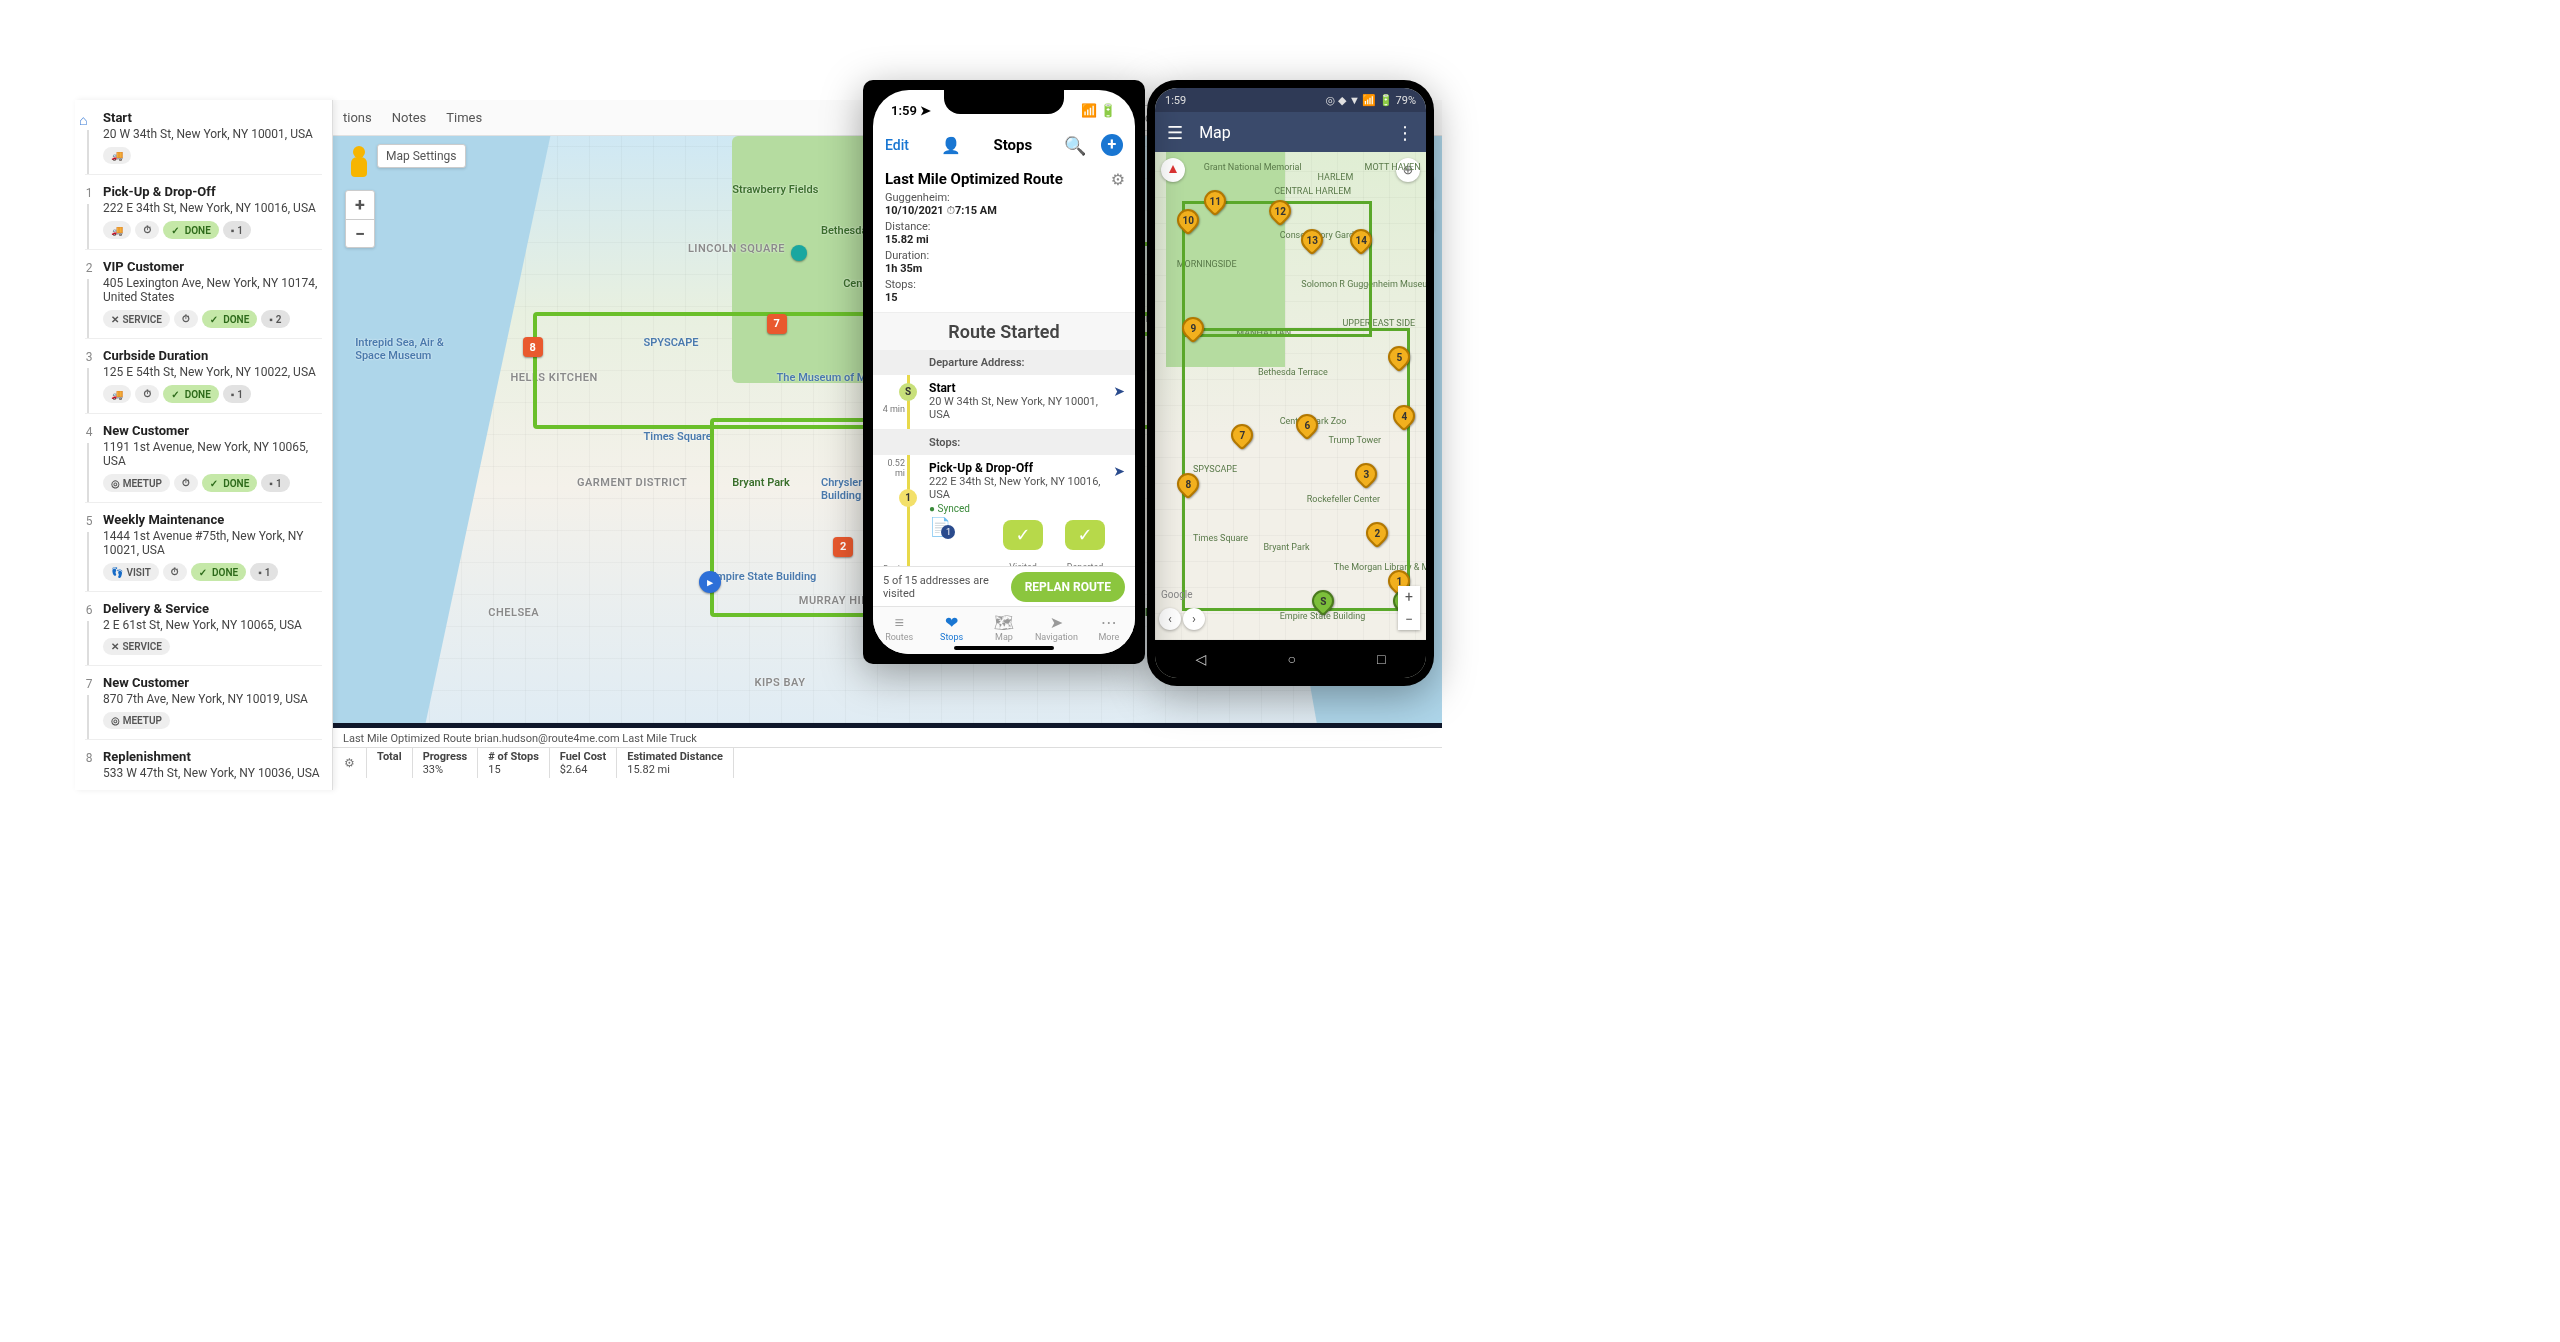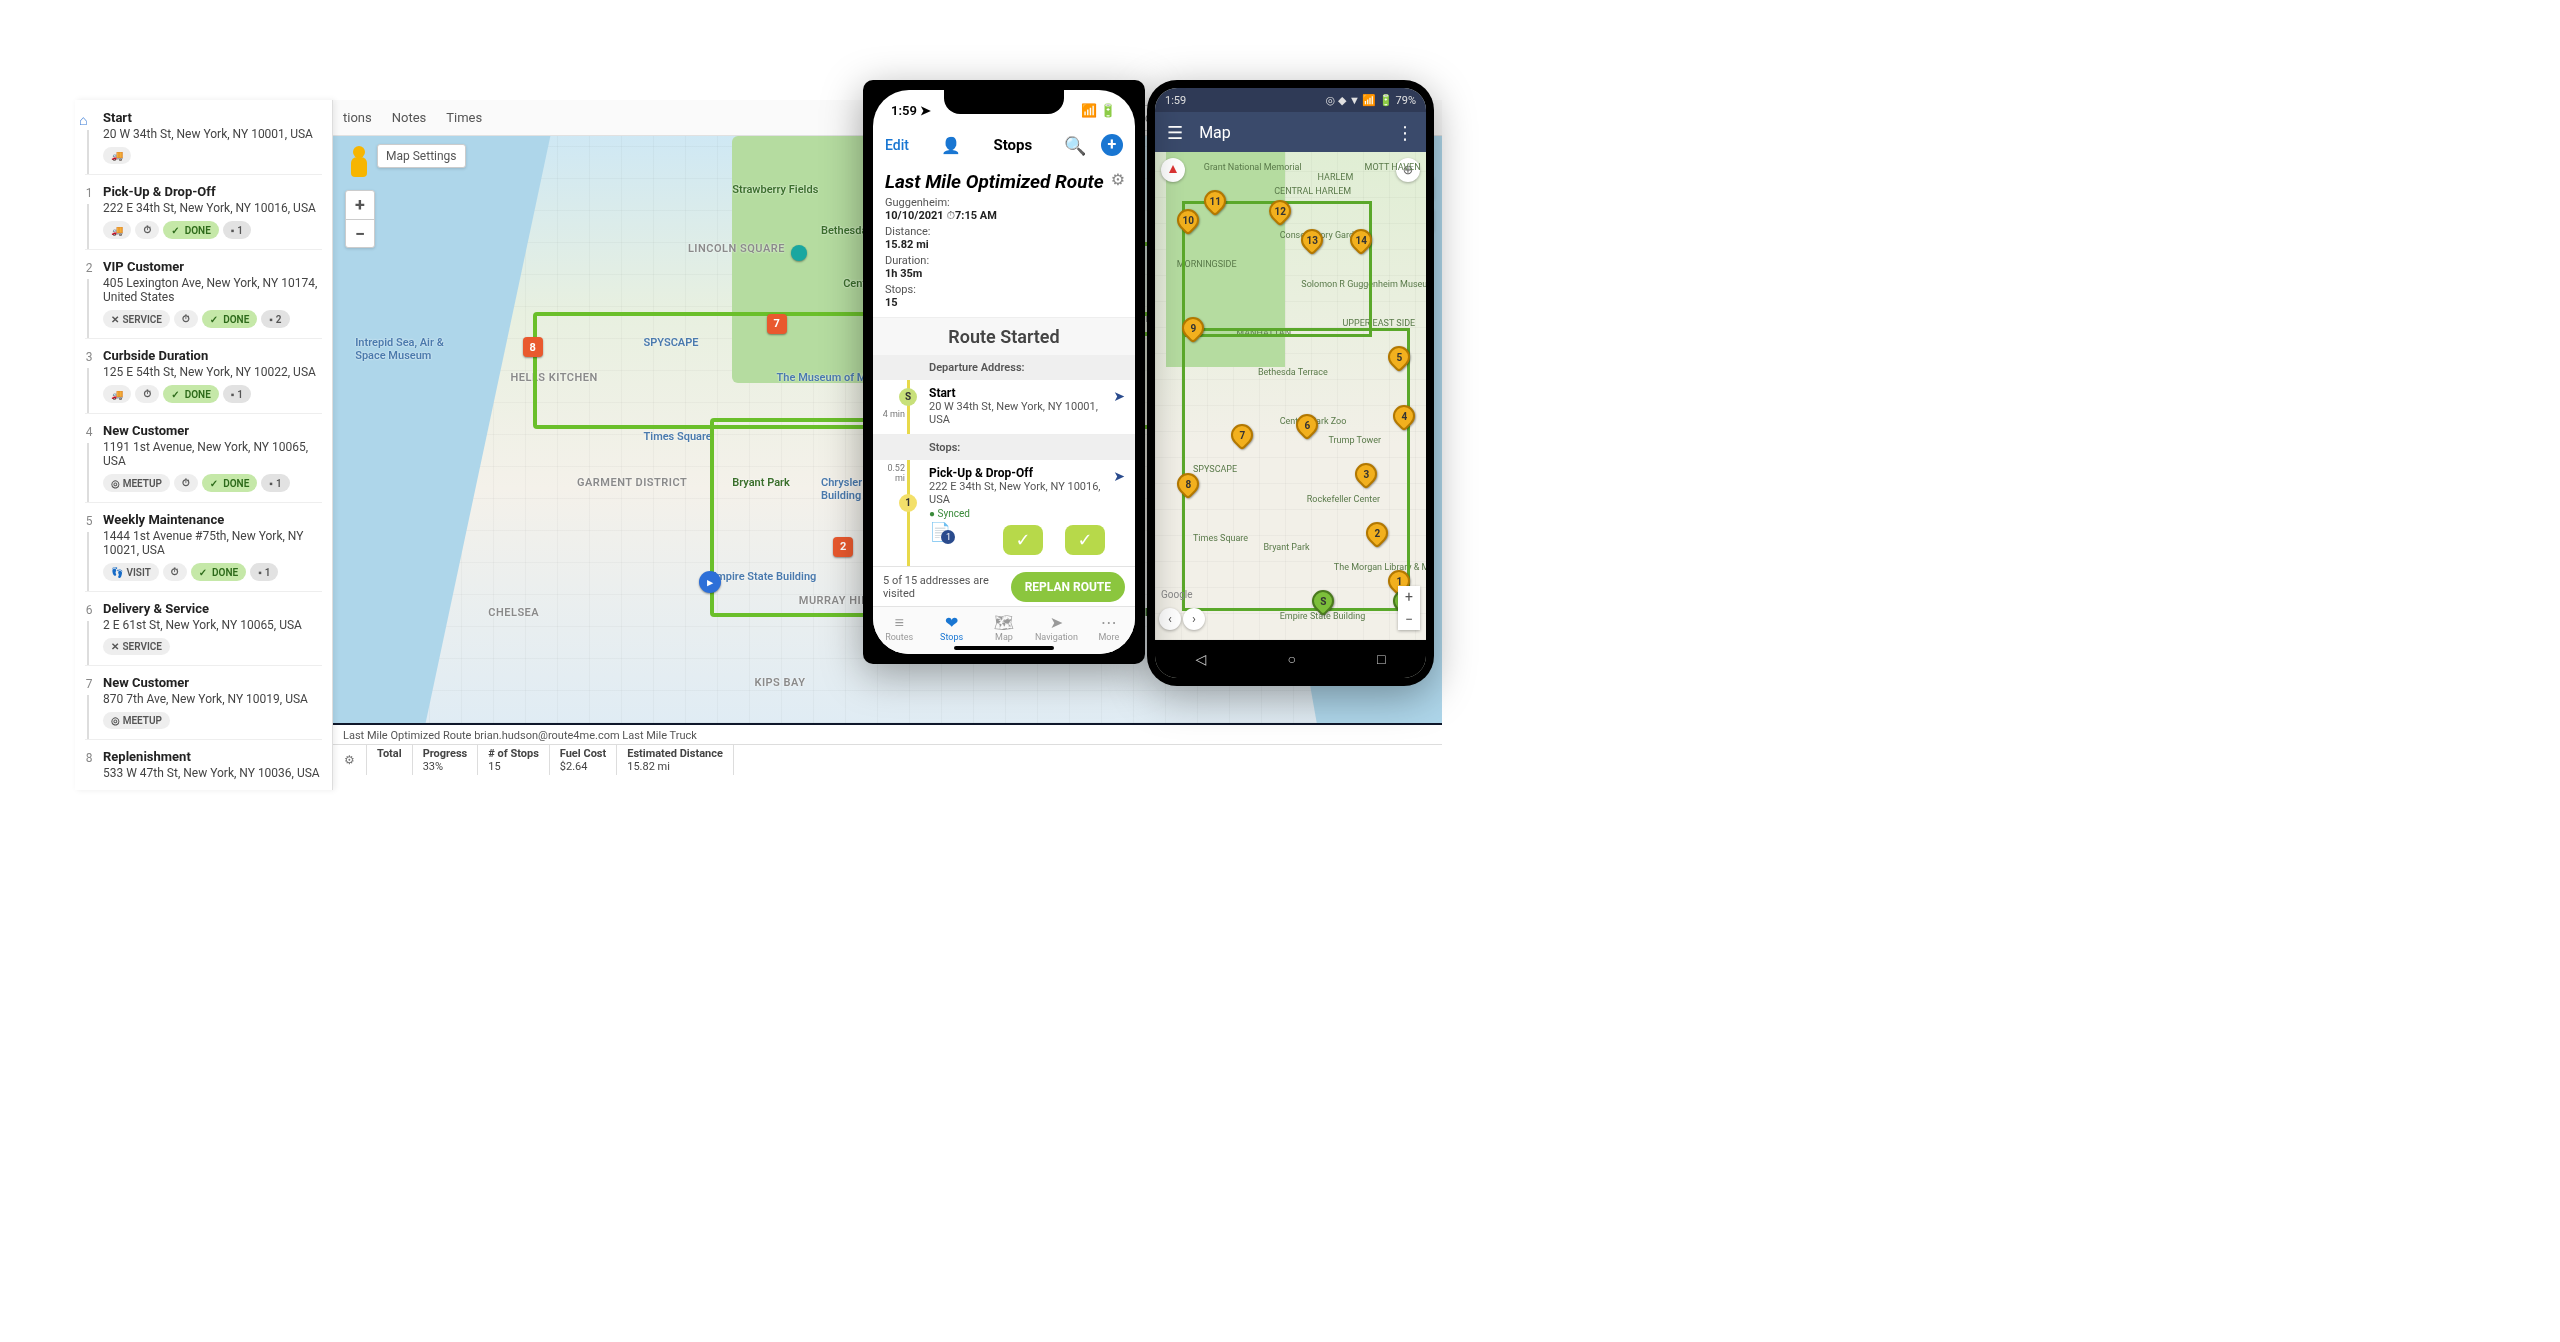--- a/index.html
+++ b/index.html
@@ -42,21 +42,21 @@
 .marker.blue { background:#2d6fd8; border-radius:50%; width:22px; height:22px; }
 .marker.teal { background:#19a7a0; border-radius:50%; width:16px; height:16px; font-size:0; }
 .mapctl { position:absolute; background:#fff; border:1px solid #ccc; border-radius:3px; font-size:12px; color:#555; padding:4px 8px; box-shadow:0 1px 3px rgba(0,0,0,.15); display:flex; align-items:center; gap:5px; }
 .zoom { position:absolute; left:12px; top:54px; width:30px; background:#fff; border:1px solid #ccc; border-radius:3px; box-shadow:0 1px 3px rgba(0,0,0,.15);}
 .zoom div { height:28px; line-height:28px; text-align:center; font-size:18px; color:#555; font-weight:700; }
 .zoom div+div { border-top:1px solid #ccc; }
 .pegman { position:absolute; left:16px; top:10px; width:20px; height:34px; }
 .pegman::before { content:""; position:absolute; left:4px; top:0; width:12px; height:12px; background:#f7b500; border-radius:50%; }
 .pegman::after { content:""; position:absolute; left:2px; top:11px; width:16px; height:20px; background:#f7b500; border-radius:6px 6px 4px 4px; }
 
-.footer { position:absolute; left:258px; right:0; bottom:0; height:52px; background:#fff; border-top:2px solid #0f172a; font-size:12px; color:#444;margin-top:20px; }
+.footer { position:absolute; left:258px; right:0; bottom:0; height:52px; background:#fff; border-top:5px solid #0f172a; font-size:12px; color:#444;margin-top:20px; }
 .ftitle { padding:4px 10px 0; color:#555; font-size:11px; }
 .ftable { display:flex; align-items:stretch; border-top:1px solid #ddd; margin-top:2px; }
 .fcell { border-right:1px solid #ddd; padding:2px 10px; }
 .fcell .h { font-weight:700; font-size:11px; }
 .fcell .v { font-size:11px; }
 .gear { width:34px; display:flex; align-items:center; justify-content:center; color:#777; }
 
 
 .phone { position:absolute; border-radius:10px; background:#000; overflow:hidden; box-shadow:0 10px 40px rgba(0,0,0,.35); }
 .phone .screen { position:absolute; background:#fff; border-radius:36px; overflow:hidden; }
@@ -64,21 +64,21 @@
 .iphone { left:863px; top:80px; width:282px; height:584px; z-index:20; }
 .iphone .screen { left:10px; top:10px; right:10px; bottom:10px; }
 .notch { position:absolute; left:50%; top:0; transform:translateX(-50%); width:120px; height:24px; background:#000; border-radius:0 0 16px 16px; z-index:3; }
 .istatus { height:40px; display:flex; align-items:center; justify-content:space-between; padding:0 18px; font-size:13px; font-weight:600; }
 .ihdr { display:flex; align-items:center; justify-content:space-between; padding:4px 12px 8px; }
 .ihdr .edit { color:#1976d2; font-size:14px; font-weight:500; }
 .ihdr .ttl { font-weight:700; font-size:15px; }
 .ihdr .rico { display:flex; gap:14px; align-items:center; }
 .circ-add { width:22px; height:22px; border-radius:50%; background:#1976d2; color:#fff; font-size:16px; line-height:22px; text-align:center; font-weight:700; }
 .rinfo { padding:6px 12px 8px; border-bottom:1px solid #eee; position:relative; }
-.rinfo .rname { font-weight:700; font-size:19px;font-style:italic; }
+.rinfo .rname { font-weight:700; font-size:15px; }
 .rinfo .kv { font-size:11px; color:#555; margin-top:3px; }
 .rinfo .kv b { color:#222; }
 .rinfo .gear2 { position:absolute; right:10px; top:6px; color:#888; font-size:16px; }
 .rstart { text-align:center; font-weight:600; font-size:18px; color:#444; background:#f7f7f7; padding:8px 8px; }
 .isection { font-size:11px; font-weight:600; color:#555; padding:6px 10px; background:#efefef; }
 .istop { position:relative; padding:6px 30px 8px 56px; border-bottom:1px solid #eee; }
 .istop .nm { font-weight:700; font-size:12px; }
 .istop .ad { font-size:11px; color:#555; }
 .istop .nav { position:absolute; right:10px; top:8px; color:#2a4b8d; font-size:14px; }
 .lcol { position:absolute; left:6px; top:0; bottom:0; width:42px; text-align:center; }

